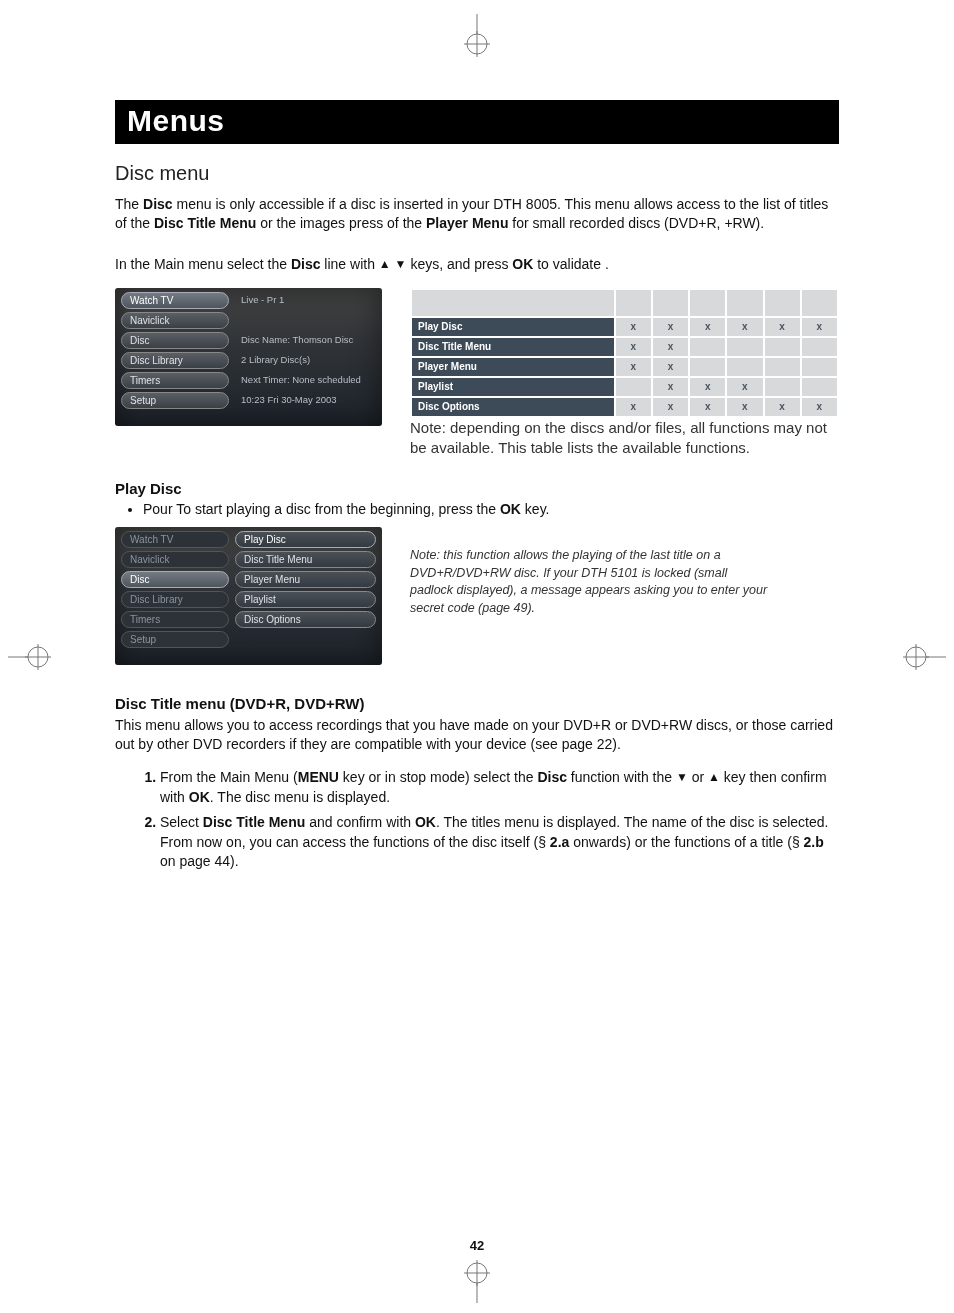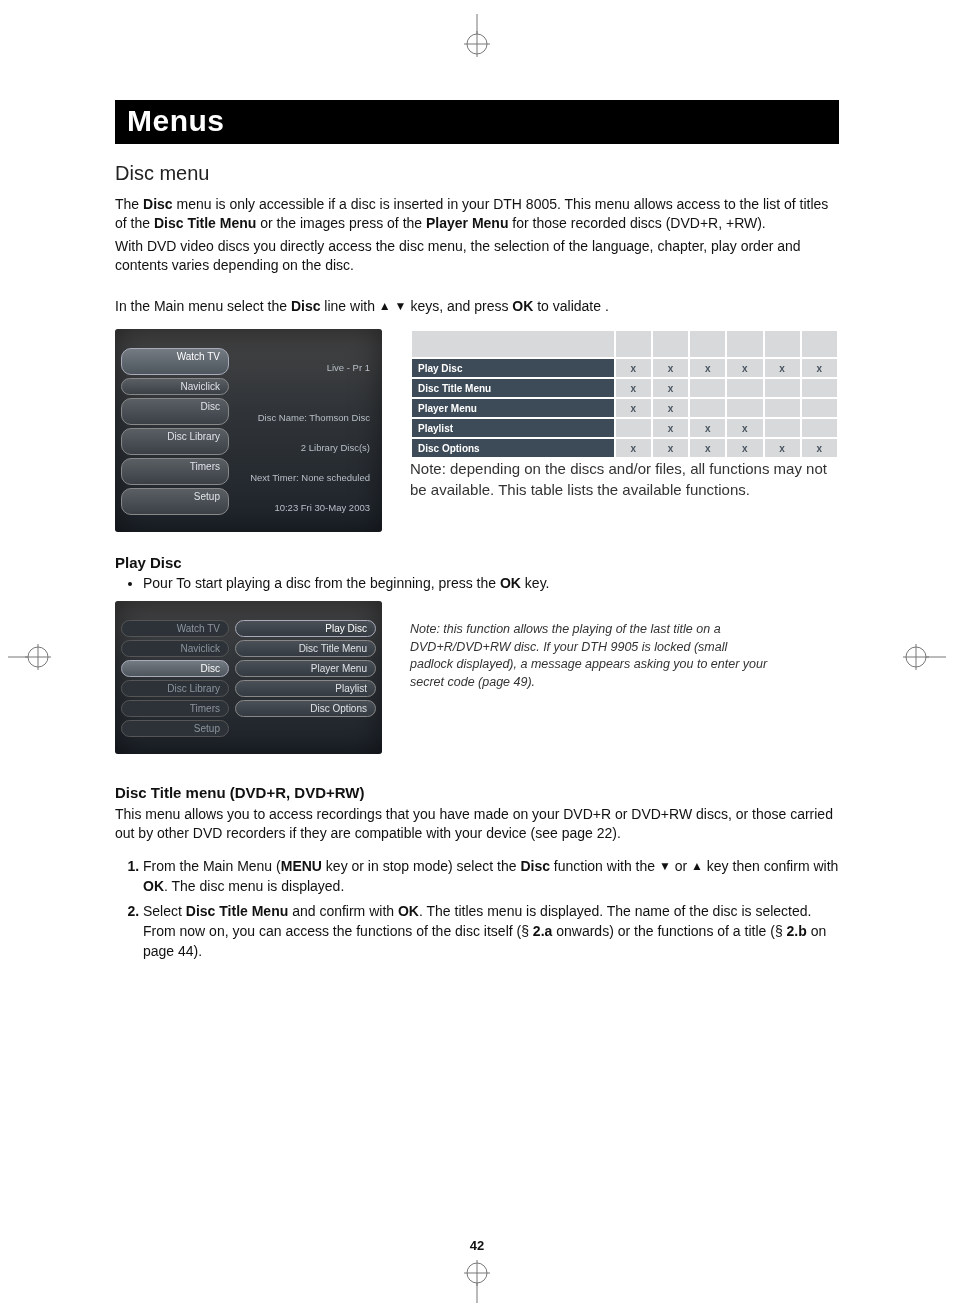--- a/index.html
+++ b/index.html
@@ -51,24 +51,23 @@
   .bold { font-weight: 700; }
 
   .row { display: flex; gap: 28px; align-items: flex-start; }
   .row.first { margin-top: 14px; }
 
   
   .shot {
     width: 255px;
     border-radius: 3px;
     background: linear-gradient(#444 0%, #303438 40%, #1d232a 100%);
-    padding: 16px 6px 14px 6px;
+    padding: 1px 6px 14px 6px;
     box-shadow: inset 0 0 30px rgba(0,0,0,.5);
     flex-shrink: 0;
-    text-align: right;
   }
   .shot-row { display: flex; gap: 6px; margin: 3px 0; font-size: 10px; color: #ccd; }
   .pill {
     border: 1px solid #888;
     border-radius: 10px;
     padding: 2px 8px;
     background: linear-gradient(#5a5f64, #3a4046);
     color: #e0e3e8;
     white-space: nowrap;
   }
@@ -87,21 +86,20 @@
     background: #2c3238;
   }
   .shot .label-col { width: 90px; flex-shrink: 0; }
   .shot .plain {
     color: #b8bfc7;
     padding: 2px 6px;
     flex: 1;
     font-size: 9.5px;
     white-space: nowrap;
     overflow: hidden;
-    margin-top: 12px;
   }
 
   
   .compat {
     flex: 1;
   }
   table.func {
     border-collapse: collapse;
     width: 100%;
     font-size: 10px;
@@ -125,21 +123,21 @@
     white-space: nowrap;
     padding-left: 6px;
   }
   table.func td.cell { background: #d7d9db; color: #4a5560; font-weight: 700; }
   .note-under { font-size: 15px; color: #333; margin-top: 0; line-height: 1.35; }
 
   ul.bul { margin: 2px 0 10px 18px; padding: 0; font-size: 14px; }
   ul.bul li { margin-left: 10px; }
 
   ol.steps { margin: 14px 0 0 0; padding-left: 28px; font-size: 14px; line-height: 1.4; }
-  ol.steps li { margin-bottom: 6px; }
+  ol.steps li { margin-bottom: 6px; margin-left: 17px; }
   ol.steps li::marker { font-weight: 700; }
 
   .arrow { display: inline-block; font-size: 12px; vertical-align: 1px; }
 
   .side-note {
     font-style: italic;
     font-size: 12.5px;
     color: #333;
     line-height: 1.4;
     max-width: 360px;
@@ -183,23 +181,22 @@
     <circle cx="20" cy="25" r="10" fill="none" stroke="#777" stroke-width="1"></circle>
     <line x1="20" y1="12" x2="20" y2="38" stroke="#777" stroke-width="1"></line>
     <line x1="7" y1="25" x2="33" y2="25" stroke="#777" stroke-width="1"></line>
   </svg>
 
   <h1 class="page-title">Menus</h1>
 
   <h2 class="section">Disc menu</h2>
 
   <p>
-    <span>The </span><span class="bold">Disc</span><span> menu is only accessible if a disc is inserted in your DTH 8005. This menu allows access to the list of titles of the </span><span class="bold">Disc Title Menu</span><span> or the images press of the </span><span class="bold">Player Menu</span><span> for those recorded discs (DVD+R, +RW).</span>
+    <span>The </span><span class="bold">Disc</span><span> menu is only accessible if a disc is inserted in your DTH 8005. This menu allows access to the list of titles of the </span><span class="bold">Disc Title Menu</span><span> or the images press of the </span><span class="bold">Player Menu</span><span> for small recorded discs (DVD+R, +RW).</span>
   </p>
-  <p>With DVD video discs you directly access the disc menu, the selection of the language, chapter, play order and contents varies depending on the disc.</p>
 
   <p style="margin-top:22px">
     <span>In the Main menu select the </span><span class="bold">Disc</span><span> line with </span>
     <span class="arrow">▲</span>
     <span class="arrow">▼</span>
     <span> keys, and press </span><span class="bold">OK</span><span> to validate .</span>
   </p>
 
   <div class="row first">
 
@@ -324,21 +321,21 @@
         <div class="shot-row">
           <div class="pill label-col dim">Timers</div>
           <div class="pill sub">Disc Options</div>
         </div>
         <div class="shot-row">
           <div class="pill label-col dim">Setup</div>
           <div class="pill sub" style="visibility: hidden;"></div>
         </div>
       </div>
     <div class="side-note">Note: this function allows the playing of the last title on a DVD+R/DVD+RW disc.
-If your DTH 9905 is locked (small padlock displayed), a message appears asking you to enter your secret code (page 49).</div>
+If your DTH 5101 is locked (small padlock displayed), a message appears asking you to enter your secret code (page 49).</div>
   </div>
 
   <h3 class="sub" style="margin-top:30px">Disc Title menu (DVD+R, DVD+RW)</h3>
   <p>This menu allows you to access recordings that you have made on your DVD+R or DVD+RW discs, or those carried out by other DVD recorders if they are compatible with your device (see page 22).</p>
 
   <ol class="steps">
     <li>
       <span>From the Main Menu (</span><span class="bold">MENU</span><span> key or in stop mode) select the </span><span class="bold">Disc</span><span> function with the </span>
       <span class="arrow">▼</span>
       <span> or </span>

